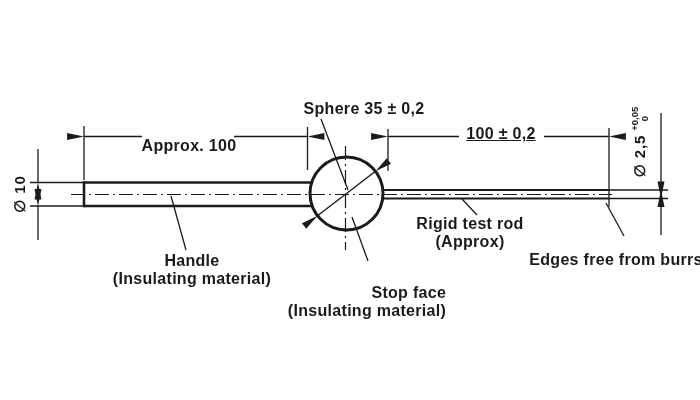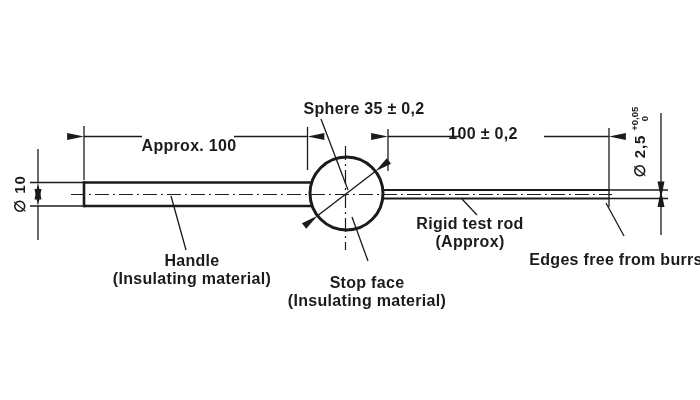--- a/index.html
+++ b/index.html
@@ -81,38 +81,38 @@
       <line x1="171" y1="196" x2="186" y2="250"></line>
       <line x1="462" y1="199" x2="477" y2="215"></line>
       <line x1="606" y1="203" x2="624" y2="236"></line>
     </g>
   </svg>
 
   <div class="lbl" style="left:364px;top:100px;">Sphere 35 ± 0,2</div>
 
   <div class="lbl" style="left:189px;top:125px;margin-top:12px;">Approx. 100</div>
 
-  <div class="lbl" style="left:483px;top:125px;">100 ± 0,2</div>
+  <div class="lbl" style="left:501px;top:125px;text-decoration:underline;">100 ± 0,2</div>
 
   <div class="lbl rot" style="left:20px;top:194px;">∅ 10</div>
 
   <div class="lbl rot dia-group" style="left:639px;top:142px;">
     <span>∅ 2,5</span>
     <span class="tol-stack">
       <span>+0,05</span>
       <span>0</span>
     </span>
   </div>
 
   <div class="lbl" style="left:192px;top:252px;">
     <div>Handle</div>
     <div>(Insulating material)</div>
   </div>
 
-  <div class="lbl" style="left:367px;top:274px;">
+  <div class="lbl" style="left:367px;top:284px;text-align:right;">
     <div>Stop face</div>
     <div>(Insulating material)</div>
   </div>
 
   <div class="lbl" style="left:470px;top:215px;text-align:center;">
     <div>Rigid test rod</div>
     <div>(Approx)</div>
   </div>
 
   <div class="lbl" style="left:616px;top:251px;">Edges free from burrs</div>

